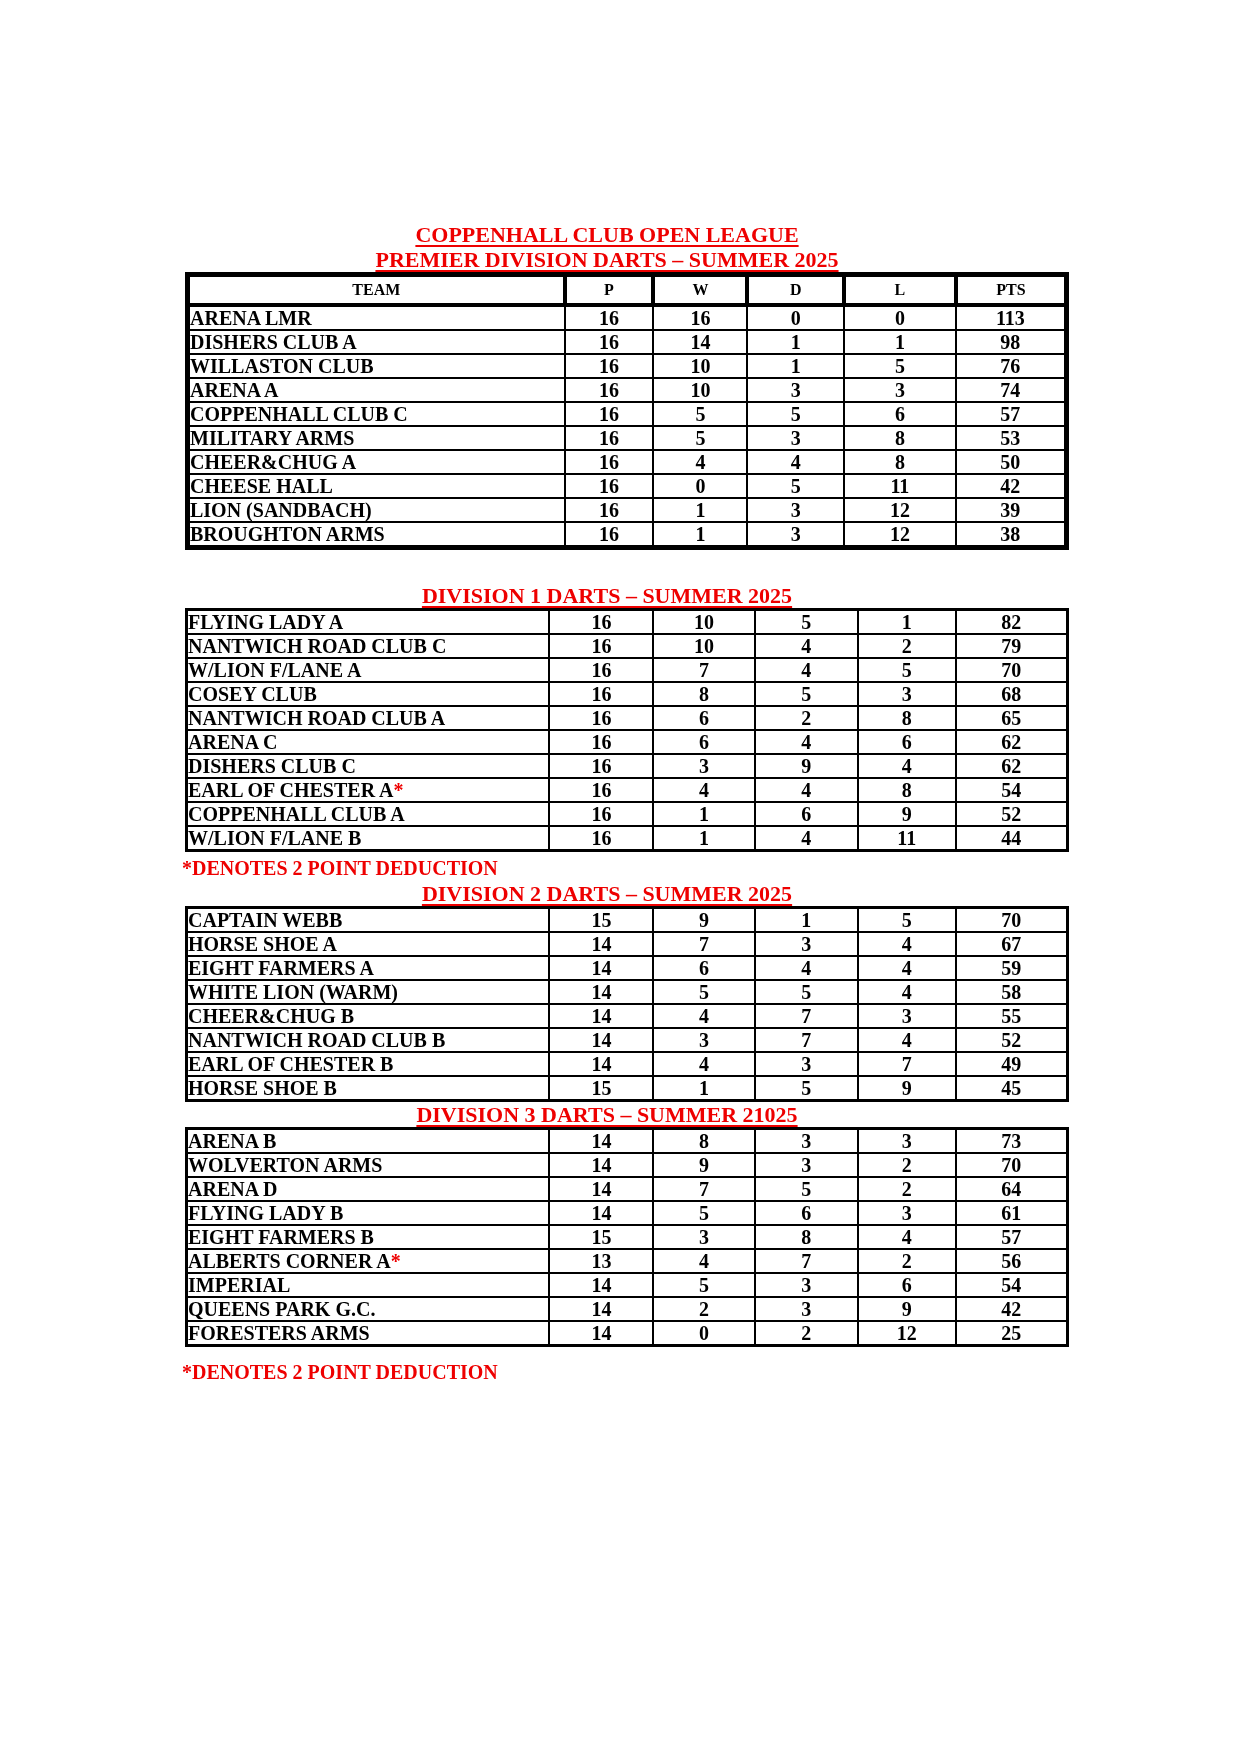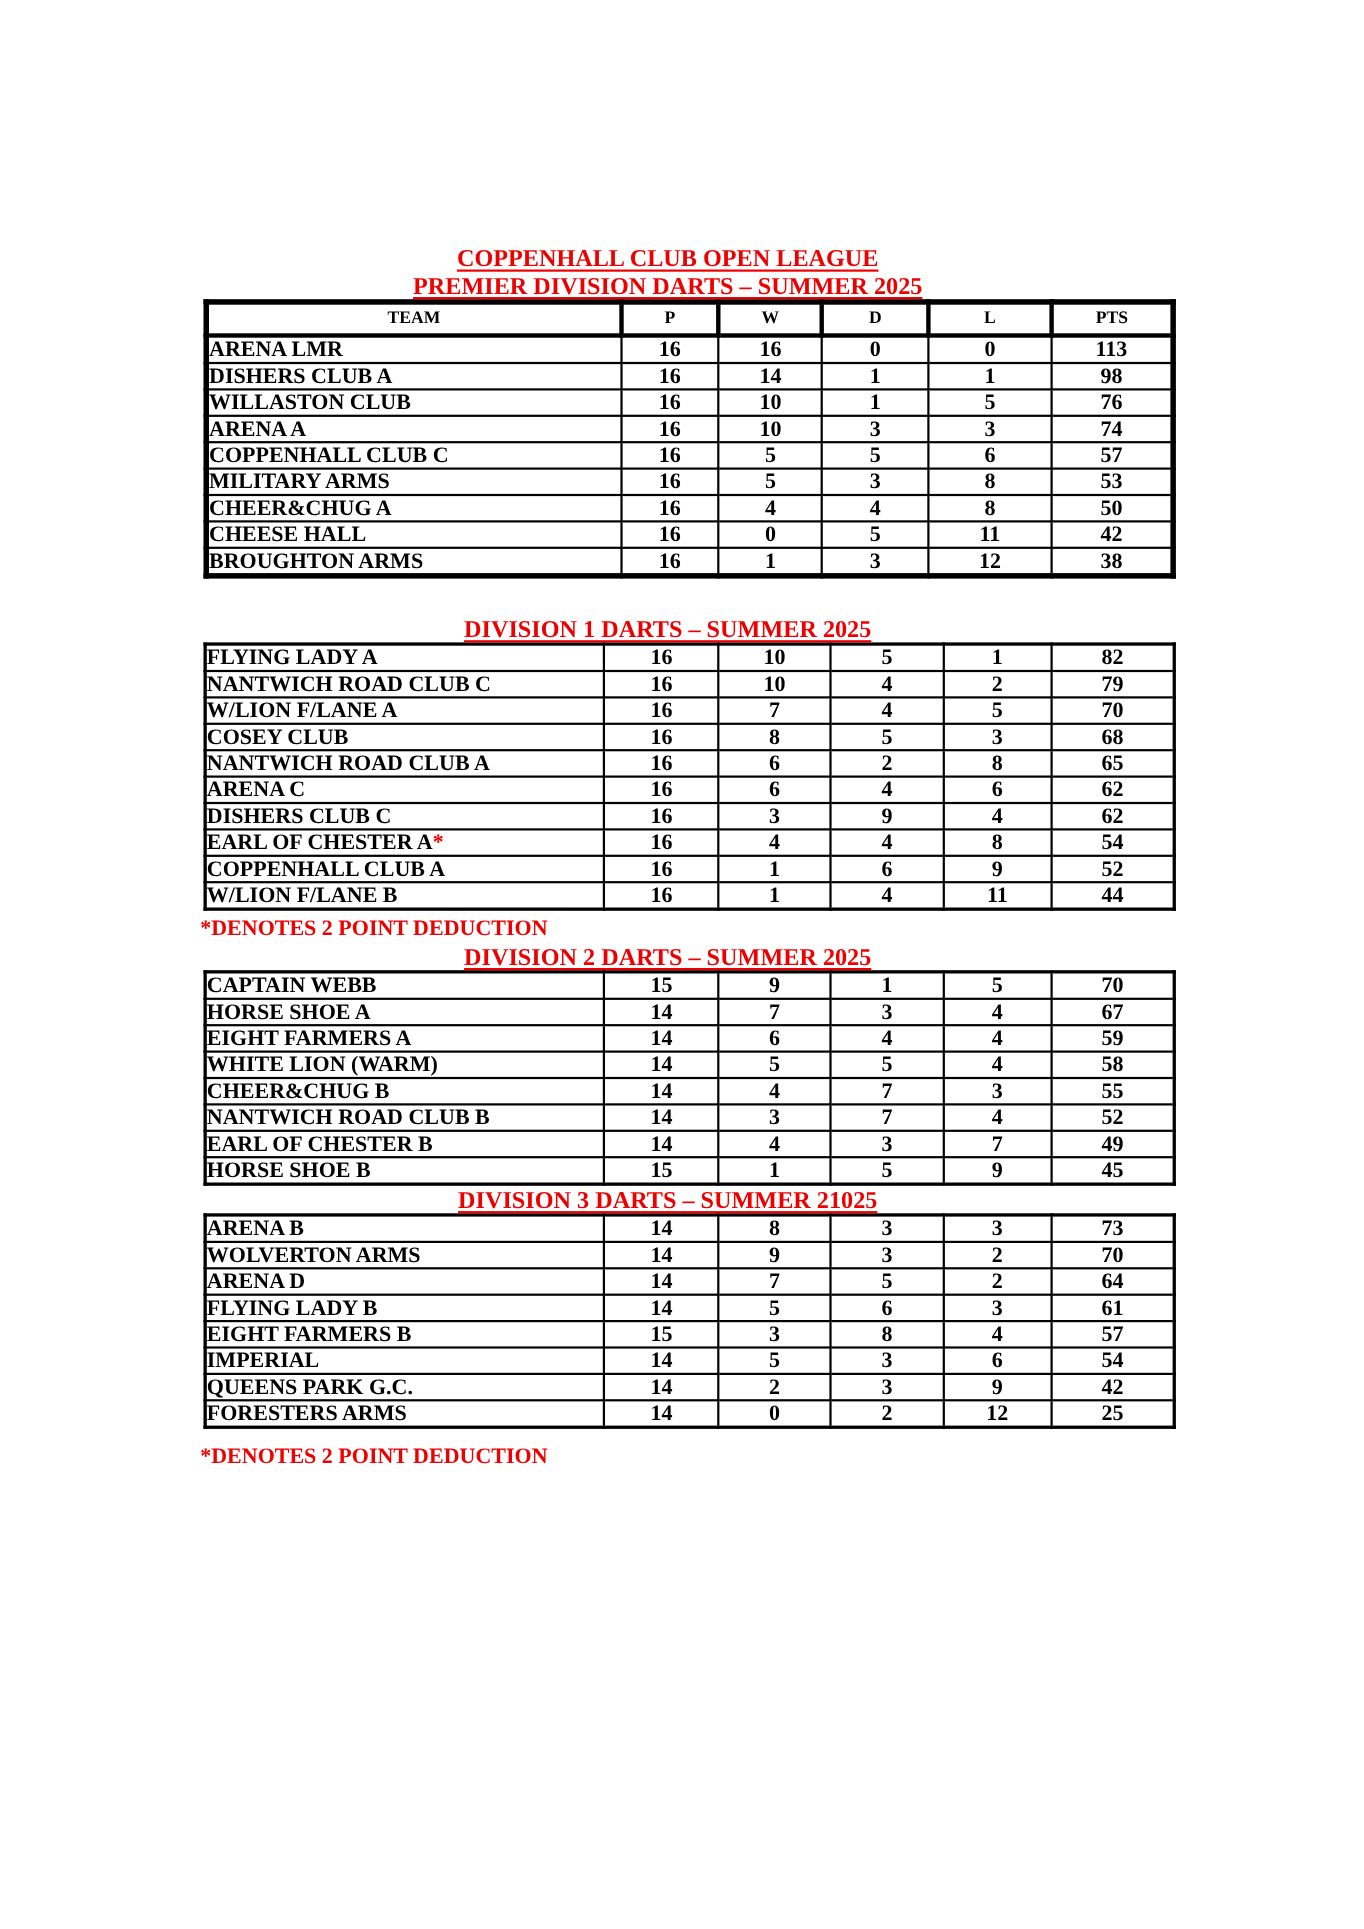--- a/index.html
+++ b/index.html
@@ -174,20 +174,28 @@
               </tr>
               <tr>
                 <td class="team-cell"><span>CHEESE HALL</span></td>
                 <td class="num-cell">16</td>
                 <td class="num-cell">0</td>
                 <td class="num-cell">5</td>
                 <td class="num-cell">11</td>
                 <td class="num-cell">42</td>
               </tr>
               <tr>
+                <td class="team-cell"><span>LION (SANDBACH)</span></td>
+                <td class="num-cell">16</td>
+                <td class="num-cell">1</td>
+                <td class="num-cell">3</td>
+                <td class="num-cell">12</td>
+                <td class="num-cell">39</td>
+              </tr>
+              <tr>
                 <td class="team-cell"><span>BROUGHTON ARMS</span></td>
                 <td class="num-cell">16</td>
                 <td class="num-cell">1</td>
                 <td class="num-cell">3</td>
                 <td class="num-cell">12</td>
                 <td class="num-cell">38</td>
               </tr>
             </tbody>
           </table>
         </section>
@@ -412,20 +420,28 @@
               </tr>
               <tr>
                 <td class="team-cell"><span>EIGHT FARMERS B</span></td>
                 <td class="num-cell">15</td>
                 <td class="num-cell">3</td>
                 <td class="num-cell">8</td>
                 <td class="num-cell">4</td>
                 <td class="num-cell">57</td>
               </tr>
               <tr>
+                <td class="team-cell"><span>ALBERTS CORNER A</span><span class="star">*</span></td>
+                <td class="num-cell">13</td>
+                <td class="num-cell">4</td>
+                <td class="num-cell">7</td>
+                <td class="num-cell">2</td>
+                <td class="num-cell">56</td>
+              </tr>
+              <tr>
                 <td class="team-cell"><span>IMPERIAL</span></td>
                 <td class="num-cell">14</td>
                 <td class="num-cell">5</td>
                 <td class="num-cell">3</td>
                 <td class="num-cell">6</td>
                 <td class="num-cell">54</td>
               </tr>
               <tr>
                 <td class="team-cell"><span>QUEENS PARK G.C.</span></td>
                 <td class="num-cell">14</td>

